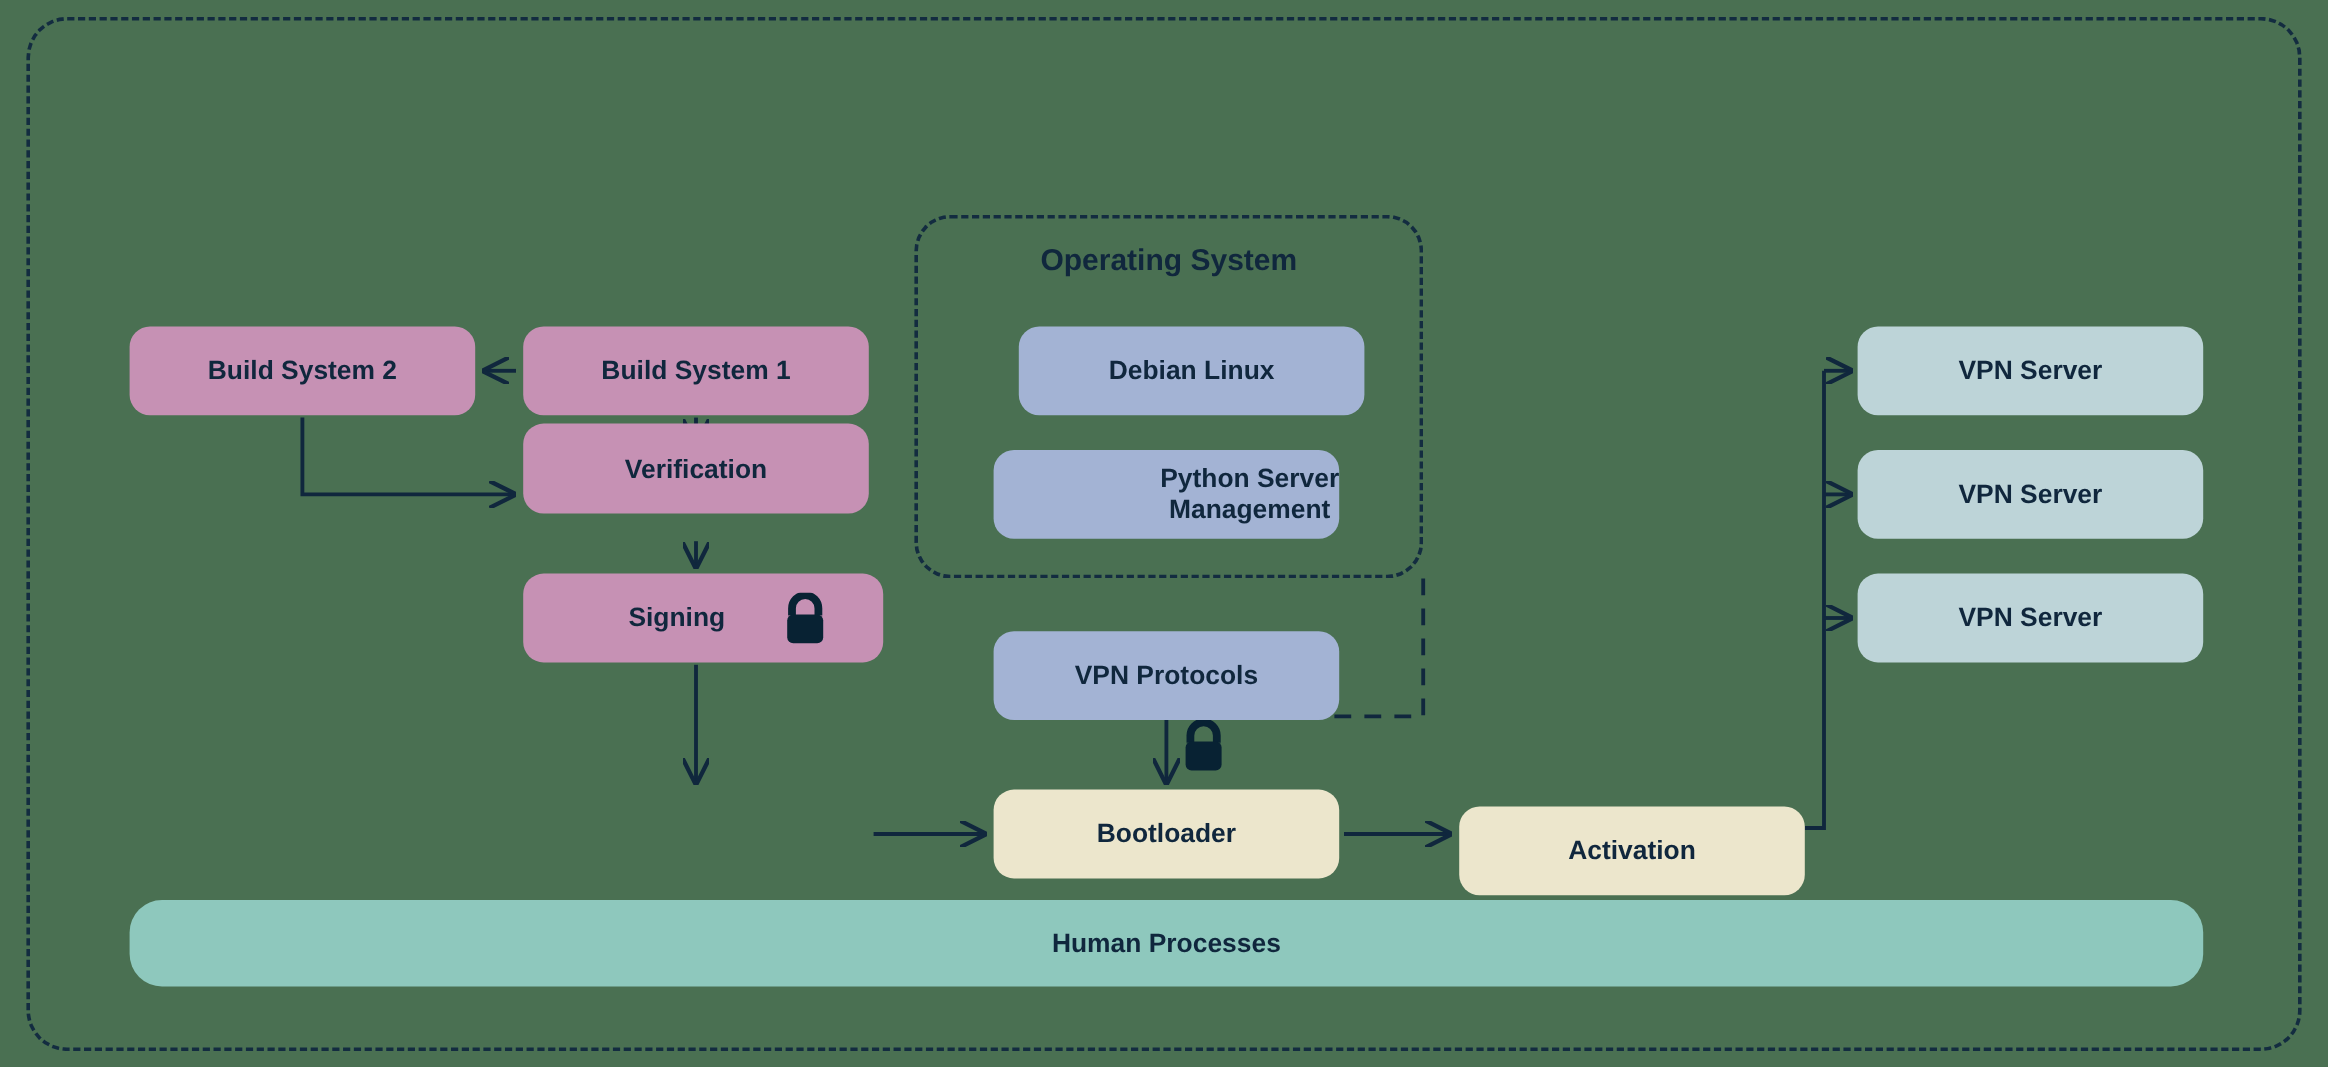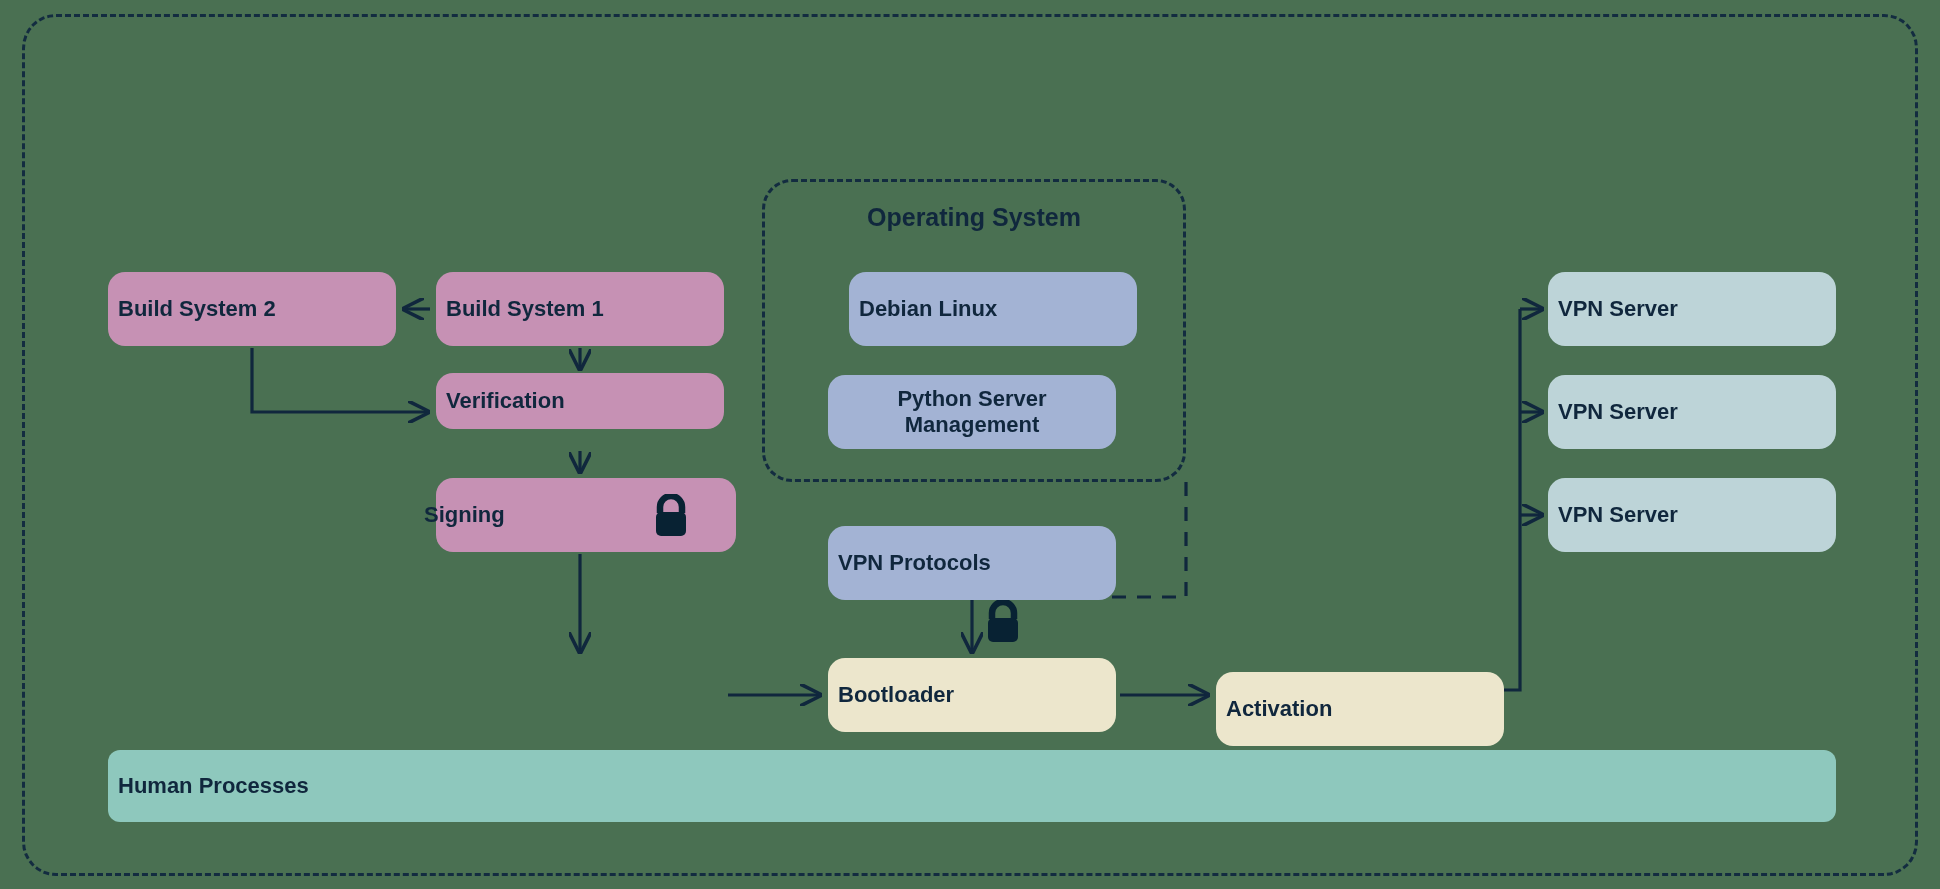--- a/index.html
+++ b/index.html
@@ -64,53 +64,54 @@
     font-weight: 700;
     color: #10273d;
   }
 
   
   .node {
     position: absolute;
     border-radius: 17px;
     display: flex;
     align-items: center;
+    justify-content: center;
     text-align: center;
     color: #10273d;
     font-size: 22px;
     font-weight: 700;
     line-height: 1.18;
     padding: 0 10px;
   }
   .node.build   { background: #c691b4; }
   .node.os      { background: #a3b3d4; }
   .node.cream   { background: #ece6cc; }
   .node.vpn     { background: #bdd4d8; }
   .node.human   { background: #8ec8bd; font-weight: 700; }
 
   
   #n-build2   { left: 108px; top: 272px; width: 288px; height: 74px; }
   #n-build1   { left: 436px; top: 272px; width: 288px; height: 74px; }
-  #n-verify   { left: 436px; top: 373px; width: 288px; height: 56px; }
+  #n-verify   { left: 436px; top: 353px; width: 288px; height: 75px; }
   #n-signing  { left: 436px; top: 478px; width: 300px; height: 74px; }
   #n-deployer { left: 436px; top: 658px; width: 288px; height: 74px; }
 
   #n-debian   { left: 849px; top: 272px; width: 288px; height: 74px; }
   #n-python   { left: 828px; top: 375px; width: 288px; height: 74px; }
   #n-vpnproto { left: 828px; top: 478px; width: 288px; height: 74px; margin-top: 48px; }
   #n-bootload { left: 828px; top: 658px; width: 288px; height: 74px; }
 
   #n-orch     { left: 1216px; top: 272px; width: 288px; height: 74px; }
   #n-activate { left: 1216px; top: 672px; width: 288px; height: 74px; }
 
   #n-vpn1     { left: 1548px; top: 272px; width: 288px; height: 74px; }
   #n-vpn2     { left: 1548px; top: 375px; width: 288px; height: 74px; }
   #n-vpn3     { left: 1548px; top: 478px; width: 288px; height: 74px; }
 
-  #n-human    { left: 108px; top: 750px; width: 1728px; height: 72px; border-radius: 12px; font-size: 22px; }
+  #n-human    { left: 108px; top: 750px; width: 1728px; height: 72px; border-radius: 27px; font-size: 22px; }
 
   
   #n-signing .node-label { transform: translateX(-22px); }
 
   
   .lock-icon { position: absolute; }
   #lock-signing { left: 650px; top: 494px; width: 42px; height: 44px; }
   #lock-boot    { left: 982px; top: 600px; width: 42px; height: 44px; }
 
   
@@ -207,21 +208,21 @@
   </div>
 
   <div class="node vpn" id="n-vpn3">
     <span class="node-label">VPN Server</span>
   </div>
 
   <div class="node human" id="n-human">
     <span class="node-label">Human Processes</span>
   </div>
 
-  <div style="position:absolute;left:828px;top:375px;width:288px;height:74px;display:flex;align-items:center;justify-content:center;pointer-events:none;">
+  <div style="position:absolute;left:828px;top:375px;width:288px;height:74px;display:flex;align-items:center;justify-content:flex-end;pointer-events:none;">
     <div style="text-align:center;font-size:22px;font-weight:700;line-height:1.18;color:#10273d;">
       <span style="display:block">Python Server</span>
       <span style="display:block">Management</span>
     </div>
   </div>
 
   <svg class="lock-icon" id="lock-signing" viewBox="0 0 42 44">
     <path d="M10 19 V13 a11 11 0 0 1 22 0 v6" fill="none" stroke="#082233" stroke-width="6.5"></path>
     <rect x="6" y="18" width="30" height="24" rx="5" fill="#082233"></rect>
   </svg>

